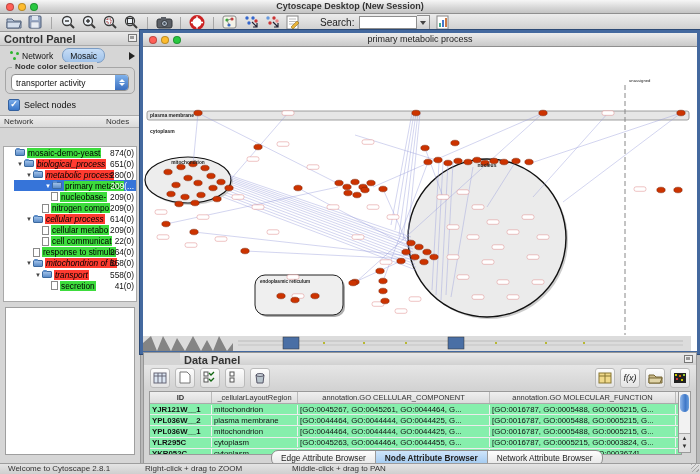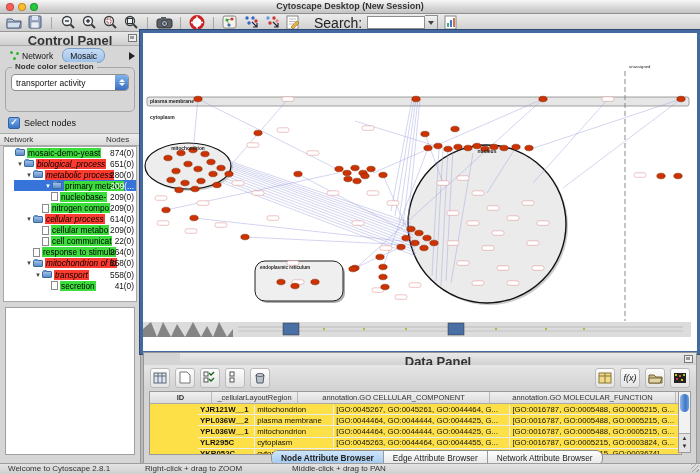--- a/index.html
+++ b/index.html
@@ -14,46 +14,46 @@
   .light{width:8px;height:8px;border-radius:50%;border:1px solid rgba(0,0,0,.25);box-sizing:border-box;}
   .l-red{background:#ff5f57}.l-yel{background:#febc2e}.l-grn{background:#28c840}
   .wintitle{position:absolute;left:0;right:0;top:1px;text-align:center;
     font-weight:bold;font-size:9px;color:#333;}
   
   .toolbar{position:absolute;top:14px;left:0;width:700px;height:18px;
     background:linear-gradient(#ececec,#cdcdcd);border-bottom:1px solid #979797;
     display:flex;align-items:center;gap:5px;padding:0 6px;box-sizing:border-box;}
   .tsep{width:1px;height:12px;background:#a6a6a6;margin:0 3px;}
   .tico{width:16px;height:15px;display:inline-block;}
-  .searchlbl{font-size:14px;color:#222;margin-left:8px;}
+  .searchlbl{font-size:10px;color:#222;margin-left:14px;}
   .searchbox{display:flex;align-items:center;}
   .searchinput{width:52px;height:11px;border:1px solid #8e8e8e;background:#fff;
     font-size:8px;padding:0 2px;}
   .searchdrop{width:12px;height:13px;border:1px solid #8e8e8e;border-left:none;
     background:linear-gradient(#f2f2f2,#cfcfcf);display:flex;align-items:center;justify-content:center;}
   .dropcaret{width:0;height:0;border-left:3px solid transparent;border-right:3px solid transparent;border-top:4px solid #444;}
   
   .cpanel{position:absolute;left:0;top:32px;width:141px;height:432px;
     background:#d6d6d6;border-right:1px solid #979797;box-sizing:border-box;}
   .paneltitle{height:12px;background:linear-gradient(#e9e9e9,#cfcfcf);
-    border-bottom:1px solid #aaa;font-weight:bold;font-size:13px;color:#333;
-    padding:1px 4px 0;position:relative;text-align:center;}
+    border-bottom:1px solid #aaa;font-weight:bold;font-size:11px;color:#333;
+    padding:1px 4px 0;position:relative;}
   .floatico{position:absolute;right:3px;top:2px;width:9px;height:8px;
     border:1px solid #777;background:#eee;box-sizing:border-box;}
   .floatico:before{content:"";position:absolute;left:1px;top:1px;width:4px;height:3px;background:#999;}
   .cptabs{display:flex;align-items:center;height:17px;padding:1px 3px 0;gap:2px;}
   .cptab{height:13px;display:flex;align-items:center;gap:3px;padding:0 7px;
     font-size:8.5px;border-radius:7px;}
   .cptab.sel{background:linear-gradient(#c6dcf5,#9fc2ea);border:1px solid #7a9cc4;}
   .netglyph{width:9px;height:9px;position:relative;}
   .netglyph i{position:absolute;width:3px;height:3px;border-radius:50%;background:#2db52d;}
   .tabarrow{width:0;height:0;border-top:4px solid transparent;border-bottom:4px solid transparent;
     border-left:6px solid #222;margin-left:auto;margin-right:2px;}
   .groupbox{margin:3px 5px 0;border:1px solid #a6a6a6;border-radius:5px;
-    padding:6px 5px 20px;position:relative;}
+    padding:6px 5px 2px;position:relative;}
   .grouplbl{position:absolute;top:-6px;left:6px;background:#d6d6d6;padding:0 3px;
     font-size:8px;font-weight:bold;color:#333;}
   .combo{display:flex;align-items:center;height:15px;border:1px solid #8f8f8f;
     border-radius:4px;background:#fff;overflow:hidden;}
   .combotext{flex:1;padding:0 4px;font-size:8.5px;white-space:nowrap;}
   .combobtn{width:13px;height:15px;background:linear-gradient(#7fb2ec,#3a6fc0);
     display:flex;flex-direction:column;align-items:center;justify-content:center;gap:1px;}
   .caru{width:0;height:0;border-left:3px solid transparent;border-right:3px solid transparent;border-bottom:3px solid #fff;}
   .card{width:0;height:0;border-left:3px solid transparent;border-right:3px solid transparent;border-top:3px solid #fff;}
   .checkrow{display:flex;align-items:center;gap:4px;margin:5px 0 3px 8px;}
@@ -92,26 +92,26 @@
   .canvas{position:relative;width:548px;height:304px;background:#fff;overflow:hidden;}
   
   .dpanel{position:absolute;left:143px;top:352px;width:554px;height:112px;
     background:#d4d4d4;border:1px solid #979797;box-sizing:border-box;padding-left:36px;}
   .dtoolbar{position:absolute;left:0;right:0;top:12px;height:25px;
     background:linear-gradient(#e6e6e6,#d2d2d2);display:flex;align-items:center;padding:0 6px;gap:5px;}
   .dico{width:18px;height:18px;border:1px solid #bbb;border-radius:3px;
     background:linear-gradient(#fdfdfd,#e3e3e3);display:flex;align-items:center;justify-content:center;}
   .dspacer{flex:1;}
   .fxtxt{font-style:italic;font-size:9px;color:#222;}
-  .dtable{position:absolute;left:5px;top:38px;width:531px;height:62px;background:#fde047;
+  .dtable{position:absolute;left:5px;top:38px;width:531px;height:62px;background:#86efac;
     border:1px solid #9a9a9a;overflow:hidden;}
   .dhead{display:flex;height:11px;background:linear-gradient(#f0f0f0,#dcdcdc);
     border-bottom:1px solid #aaa;font-size:7.5px;color:#333;}
   .dhead div{border-right:1px solid #bbb;text-align:center;overflow:hidden;white-space:nowrap;box-sizing:border-box;padding-top:1px;}
-  .drow{display:flex;height:10.2px;border-bottom:1px solid #ececec;font-size:7.8px;align-items:center;margin-left:48px;}
+  .drow{display:flex;height:10.2px;border-bottom:1px solid #ececec;font-size:7.8px;align-items:center;}
   .drow div{border-right:1px solid #f0f0f0;overflow:hidden;white-space:nowrap;box-sizing:border-box;padding:0 2px;}
   .c0{width:62px;font-weight:bold;} .c1{width:86px;} .c2{width:192px;} .c3{width:186px;}
   .vscroll{position:absolute;right:5px;top:38px;width:13px;height:62px;background:#f2f2f2;
     border:1px solid #9a9a9a;box-sizing:border-box;}
   .vthumb{position:absolute;left:1px;top:2px;width:9px;height:18px;border-radius:5px;
     background:linear-gradient(90deg,#8fb7ea,#3f78c8 60%,#6aa0dd);}
   .varrows{position:absolute;left:0;bottom:0;width:11px;height:18px;background:#e3e3e3;
     border-top:1px solid #aaa;font-size:6px;text-align:center;color:#333;line-height:8px;}
   .dtabs{position:absolute;left:127px;top:97px;height:14px;display:flex;
     border:1px solid #8e8e8e;border-radius:7px;overflow:hidden;background:linear-gradient(#fdfdfd,#e6e6e6);}
@@ -382,20 +382,28 @@
           <span class="ttri"></span>
           <span class="ticn file"></span>
           <span class="tlab green">secretion</span>
           <span class="tcnt">41(0)</span>
         </div>
       </div>
     <div class="birdeye"></div>
   </div>
 
   <div class="netwin">
+    <div class="titlebar2">
+      <div class="lights" style="top:3px">
+        <div class="light l-red"></div>
+        <div class="light l-yel"></div>
+        <div class="light l-grn"></div>
+      </div>
+      <div class="t2">primary metabolic process</div>
+    </div>
     <div class="canvas" id="canvas"><svg width="548" height="304" viewBox="0 0 548 304">
           <ellipse cx="47" cy="135" rx="43" ry="23" fill="#999" opacity="0.5"></ellipse>
           <ellipse cx="45" cy="133" rx="43" ry="23" fill="#ededed" stroke="#111" stroke-width="1.2"></ellipse>
           <circle cx="346" cy="193" r="79" fill="#999" opacity="0.5"></circle>
           <circle cx="344" cy="191" r="79" fill="#ebebeb" stroke="#111" stroke-width="1.4"></circle>
           <rect x="114" y="230" width="88" height="40" rx="10" fill="#777" opacity="0.6"></rect>
           <rect x="112" y="228" width="88" height="40" rx="10" fill="#efefef" stroke="#222" stroke-width="1"></rect>
           <rect x="4" y="64" width="542" height="9" rx="2" fill="#e6e6e6" stroke="#888" stroke-width="0.8"></rect>
           <line x1="482" y1="38" x2="482" y2="288" stroke="#888" stroke-width="1" stroke-dasharray="5,3"></line>
           <line x1="86" y1="128" x2="268" y2="190" stroke="#9aa0dc" stroke-width="0.8" opacity="0.55"></line>
@@ -672,22 +680,22 @@
           <div class="c1">cytoplasm</div>
           <div class="c2">[GO:0044464, GO:0044446, GO:0044444, G...</div>
           <div class="c3">[GO:0005488, GO:0005215, GO:0003674]</div>
         </div>
       </div>
     <div class="vscroll">
       <span class="vthumb"></span>
       <span class="varrows">▲<br>▼</span>
     </div>
     <div class="dtabs" id="dtabs">
+        <div class="dtab">Edge Attribute Browser</div>
         <div class="dtab sel">Node Attribute Browser</div>
-        <div class="dtab">Edge Attribute Browser</div>
         <div class="dtab">Network Attribute Browser</div>
       </div>
   </div>
 
   <div class="statusbar">
     <span style="left:8px">Welcome to Cytoscape 2.8.1</span>
     <span style="left:145px">Right-click + drag to ZOOM</span>
     <span style="left:292px">Middle-click + drag to PAN</span>
     <span class="grip"></span>
   </div>

